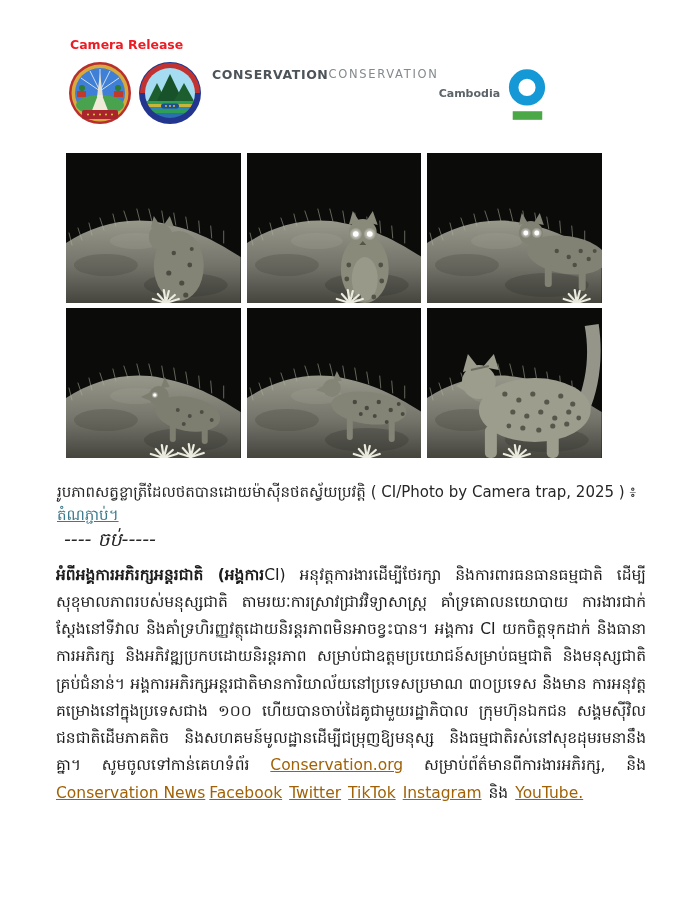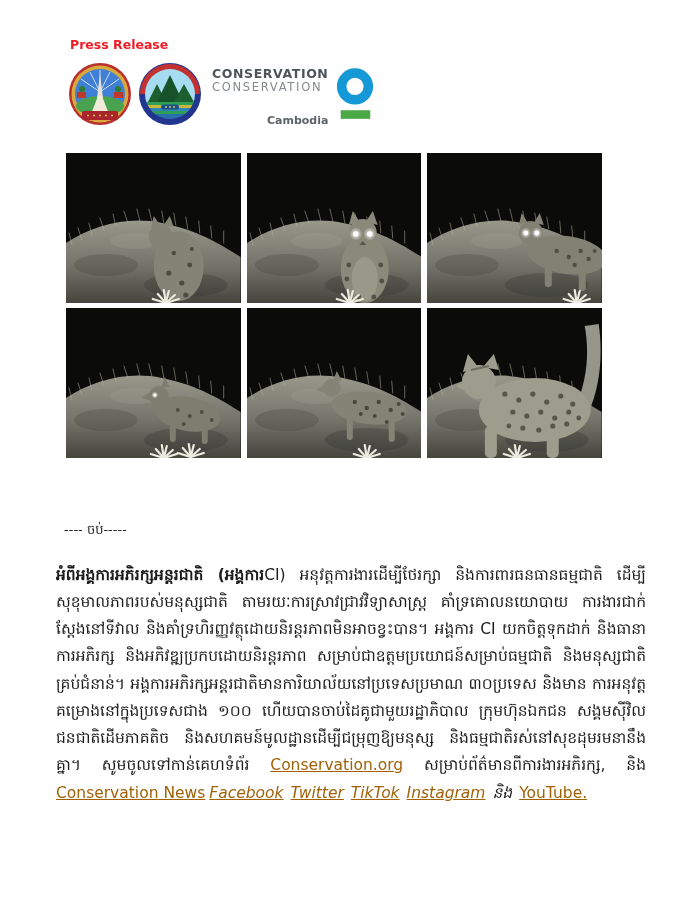--- a/index.html
+++ b/index.html
@@ -11,44 +11,44 @@
   
   .hdr-left { position:absolute; left:70px; top:37px; font-size:12.5px; font-weight:bold; color:#ed1c24; }
   .hdr-right { position:absolute; right:38px; top:37px; font-size:12.5px; font-weight:bold; color:#ed1c24; }
 
   
   .logos { position:absolute; left:68px; top:61px; display:flex; align-items:center; }
   .seal { width:64px; height:64px; }
   .seal + .seal { margin-left:6px; }
   .seal svg { width:100%; height:100%; display:block; }
   .ci-logo { display:flex; align-items:flex-start; margin-left:10px; padding-top:6px; }
-  .ci-text { display:flex; flex-direction:column; line-height:1.15; }
+  .ci-text { display:flex; flex-direction:row; line-height:1.15; }
   .ci-line1 { font-size:12.5px; font-weight:bold; color:#4c545a; letter-spacing:0.6px; }
   .ci-line2 { font-size:11.5px; color:#83898d; letter-spacing:1.7px; }
   .ci-region { font-size:11px; font-weight:bold; color:#5c646a; text-align:right; margin-top:20px; }
   .ci-mark { margin-left:7px; }
   .ci-mark svg { display:block; }
 
   
   .photo-grid { position:absolute; left:66px; top:153px; width:536px;
     display:grid; grid-template-columns:repeat(3,1fr); gap:5px 6px; }
   .photo { margin:0; width:100%; height:150px; background:#0b0b0a; overflow:hidden; }
   .photo svg { display:block; width:100%; height:100%; }
 
   
   .caption { position:absolute; left:57px; top:466px; width:592px; font-size:15px; color:#262626; line-height:1.5; }
   .caption-link { color:#3d7a8c; text-decoration:underline; cursor:pointer; }
-  .end-marker { position:absolute; left:64px; top:508px; font-size:13px; color:#262626; }
+  .end-marker { position:absolute; left:64px; top:508px; font-size:19px; color:#262626;font-style:italic; }
 
   
   .about { position:absolute; left:56px; top:546px; width:590px; font-size:15.5px;
     line-height:1.76; text-align:justify; color:#1c1c1c; }
   .bold { font-weight:bold; }
   .lnk { color:#a16207; text-decoration:underline; cursor:pointer; }
-  .sp { margin-right:7px;font-style:italic; }
+  .sp { margin-right:7px; }
   .sp-wide { margin-right:4px; }
 </style>
 </head>
 <body>
 
 <svg width="0" height="0" style="position:absolute" aria-hidden="true">
   <defs>
     <linearGradient id="hillG" x1="0" y1="0" x2="0" y2="1">
       <stop offset="0" stop-color="#97978a"></stop>
       <stop offset="0.55" stop-color="#73736a"></stop>
@@ -88,21 +88,21 @@
       <ellipse cx="40" cy="112" rx="32" ry="11" fill="#3a3a33" opacity="0.25"></ellipse>
       <ellipse cx="120" cy="132" rx="42" ry="12" fill="#33332d" opacity="0.3"></ellipse>
       <ellipse cx="70" cy="88" rx="26" ry="8" fill="#a8a899" opacity="0.22"></ellipse>
       <use href="#grassG"></use>
     </g>
   </defs>
 </svg>
 
 <div class="page">
 
-  <div class="hdr-left">Press Release</div>
+  <div class="hdr-left">Camera Release</div>
 
   <div class="logos">
     <div class="seal">
       <svg viewBox="0 0 64 64">
         <circle cx="32" cy="32" r="31" fill="#b8302e"></circle>
         <circle cx="32" cy="32" r="28.5" fill="#d8a93c"></circle>
         <circle cx="32" cy="32" r="25" fill="#3f7fd6"></circle>
         <g stroke="#ffffff" stroke-width="1" opacity="0.75">
           <line x1="32" y1="30" x2="32" y2="8"></line>
             <line x1="32" y1="30" x2="22" y2="10"></line>
@@ -328,18 +328,19 @@
               <circle cx="152" cy="110" r="2.4"></circle>
             <circle cx="82" cy="118" r="2.4"></circle>
           </g>
         </g>
         <use href="#tuftG" x="90" y="150"></use>
       </svg>
     </figure>
 
   </div>
 
+  <p class="caption"><span>រូបភាពសត្វខ្លាត្រីដែលថតបានដោយម៉ាស៊ីនថតស្វ័យប្រវត្តិ ( CI/Photo by Camera trap, 2025 ) ៖ </span><span class="caption-link">តំណភ្ជាប់។</span></p>
 
   <p class="end-marker">---- ចប់-----</p>
 
   <p class="about"><span class="bold">អំពីអង្គការអភិរក្សអន្តរជាតិ (អង្គការ</span><span>CI) </span><span>អនុវត្តការងារដើម្បីថែរក្សា និងការពារធនធានធម្មជាតិ ដើម្បីសុខុមាលភាពរបស់មនុស្សជាតិ តាមរយៈការស្រាវជ្រាវវិទ្យាសាស្ត្រ គាំទ្រគោលនយោបាយ ការងារជាក់ស្តែងនៅទីវាល និងគាំទ្រហិរញ្ញវត្ថុដោយនិរន្តរភាពមិនអាចខ្វះបាន។ អង្គការ CI យកចិត្តទុកដាក់ និងធានាការអភិរក្ស និងអភិវឌ្ឍប្រកបដោយនិរន្តរភាព សម្រាប់ជាឧត្តមប្រយោជន៍សម្រាប់ធម្មជាតិ និងមនុស្សជាតិគ្រប់ជំនាន់។ អង្គការអភិរក្សអន្តរជាតិមានការិយាល័យនៅប្រទេសប្រមាណ ៣០ប្រទេស និងមាន ការអនុវត្តគម្រោងនៅក្នុងប្រទេសជាង ១០០ ហើយបានចាប់ដៃគូជាមួយរដ្ឋាភិបាល ក្រុមហ៊ុនឯកជន សង្គមស៊ីវិល ជនជាតិដើមភាគតិច និងសហគមន៍មូលដ្ឋានដើម្បីជម្រុញឱ្យមនុស្ស និងធម្មជាតិរស់នៅសុខដុមរមនានឹងគ្នា។ សូមចូលទៅកាន់គេហទំព័រ </span><span class="lnk">Conservation.org</span><span> សម្រាប់ព័ត៌មានពីការងារអភិរក្ស, និង </span><span class="lnk sp-wide">Conservation News</span><span class="lnk sp">Facebook</span><span class="lnk sp">Twitter</span><span class="lnk sp">TikTok</span><span class="lnk sp">Instagram</span><span class="sp">និង</span><span class="lnk">YouTube.</span></p>
 
 </div>
 
 </body></html>

